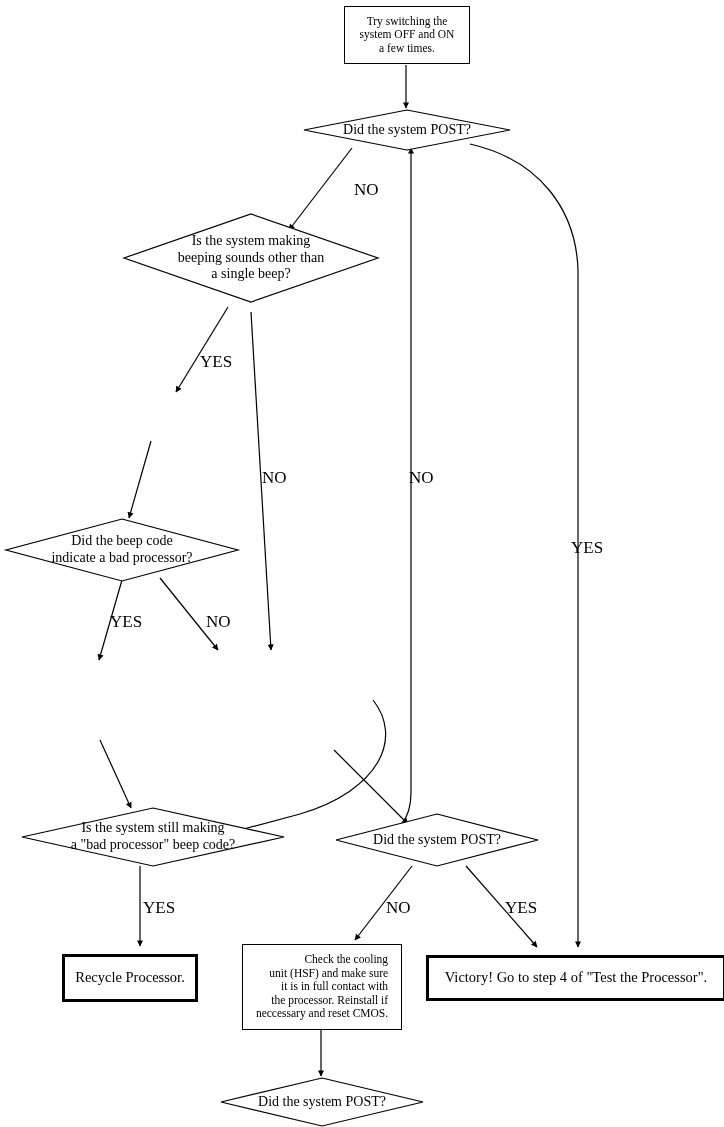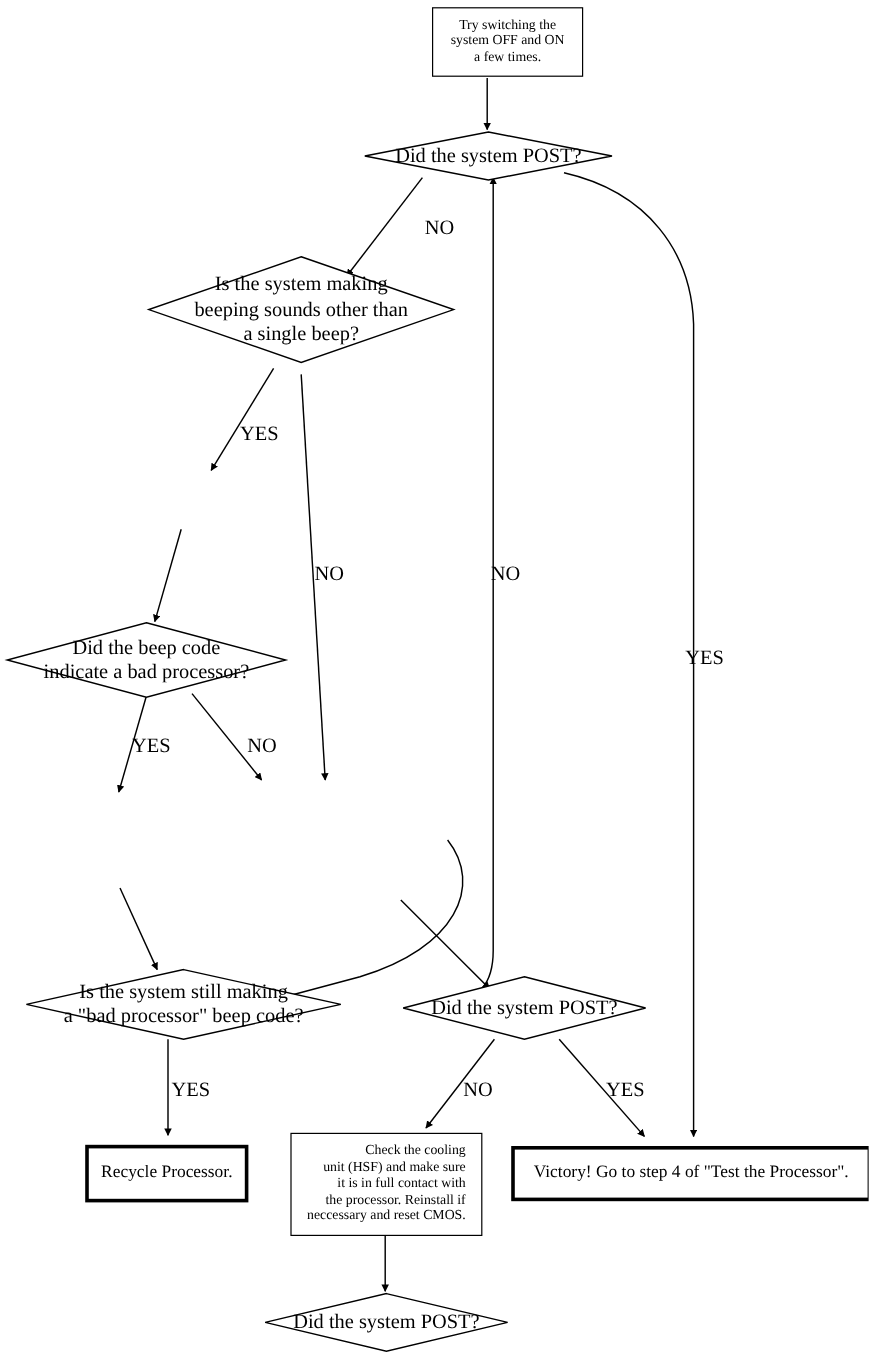--- a/index.html
+++ b/index.html
@@ -58,21 +58,21 @@
   .diamond-label {
     position: absolute;
     left: 0;
     top: 0;
     width: 100%;
     height: 100%;
     display: flex;
     align-items: center;
     justify-content: center;
     text-align: center;
-    font-size: 17px;
+    font-size: 14px;
     line-height: 1.2;
     pointer-events: none;
     font-family: Liberation Serif, serif;
   }
   .edge-label {
     position: absolute;
     font-size: 17px;
     font-family: "Liberation Serif", "DejaVu Serif", serif;
     color: #000000;
     white-space: nowrap;
@@ -119,21 +119,21 @@
       <path d="M 140,866 L 140,946" marker-end="url(#arrow)"></path>
 
       <path d="M 412,866 L 355,940" marker-end="url(#arrow)"></path>
 
       <path d="M 466,866 L 537,947" marker-end="url(#arrow)"></path>
 
       <path d="M 321,1030 L 321,1076" marker-end="url(#arrow)"></path>
     </g>
   </svg>
 
-  <div class="node box" style="left:344px; top:6px; width:126px; height:58px;margin-left:16px;">
+  <div class="node box" style="left:344px; top:6px; width:126px; height:58px;">
     <span class="nowrap">Try switching the
 system OFF and ON
 a few times.</span>
   </div>
 
   <div class="diamond-wrap" style="left:304px; top:110px; width:206px; height:40px;">
     <svg width="206" height="40" viewBox="0 0 206 40">
       <polygon points="103,0 206,20 103,40 0,20" fill="#ffffff" stroke="#000000" stroke-width="1.2"></polygon>
     </svg>
     <div class="diamond-label nowrap">Did the system POST?</div>
@@ -167,21 +167,21 @@
 a "bad processor" beep code?</div>
   </div>
 
   <div class="diamond-wrap" style="left:336px; top:814px; width:202px; height:52px;">
     <svg width="202" height="52" viewBox="0 0 202 52">
       <polygon points="101,0 202,26 101,52 0,26" fill="#ffffff" stroke="#000000" stroke-width="1.2"></polygon>
     </svg>
     <div class="diamond-label nowrap">Did the system POST?</div>
   </div>
 
-  <div class="node box terminal" style="left:71px; top:954px; width:136px; height:48px;">
+  <div class="node box terminal" style="left:62px; top:954px; width:136px; height:48px;">
     <span class="nowrap">Recycle Processor.</span>
   </div>
 
   <div class="node box" style="left:242px; top:944px; width:160px; height:86px;text-align:right;">
     <span class="nowrap">Check the cooling
 unit (HSF) and make sure
 it is in full contact with
 the processor. Reinstall if
 neccessary and reset CMOS.</span>
   </div>

